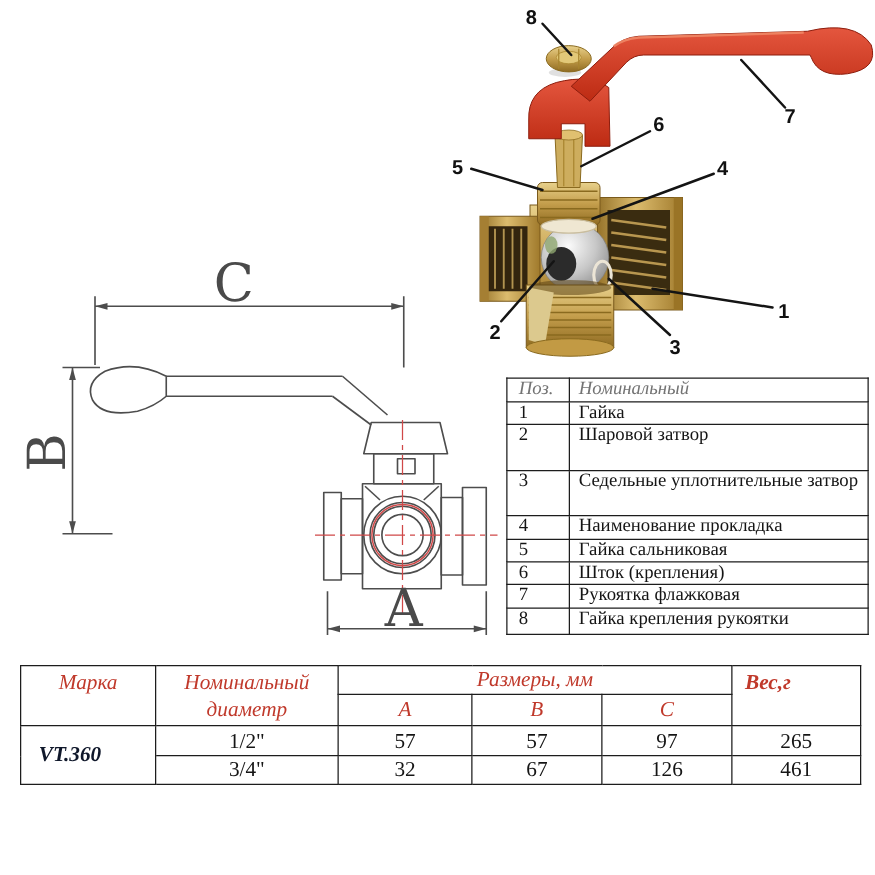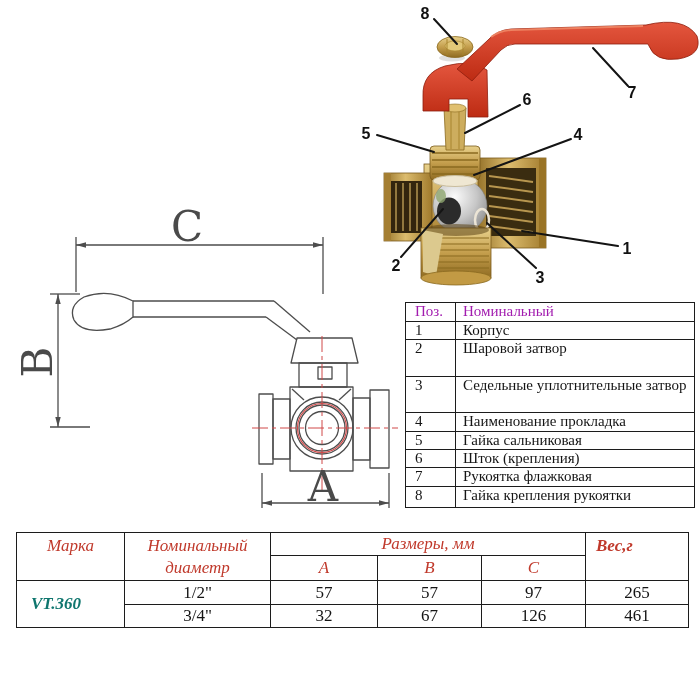--- a/index.html
+++ b/index.html
@@ -5,30 +5,30 @@
   html,body{margin:0;padding:0;background:#fff;}
   .canvas{position:relative;width:700px;height:700px;background:#ffffff;overflow:hidden;
           font-family:"Liberation Serif", serif;}
   svg.art{position:absolute;left:0;top:0;width:700px;height:700px;}
 
   
   table.parts{position:absolute;left:405px;top:302px;width:289px;border-collapse:collapse;
               table-layout:fixed;font-family:"Liberation Serif",serif;font-size:15px;color:#151515;}
   table.parts td{border:1.6px solid #1c1c1c;padding:0 7px;vertical-align:top;line-height:17px;overflow:hidden;}
   table.parts td.num{padding-left:9px;}
-  table.parts .hdr td{color:#a21caf;font-size:15px;}
+  table.parts .hdr td{font-style:italic;color:#737373;font-size:15px;}
   
   table.sizes{position:absolute;left:16px;top:532px;width:672px;border-collapse:collapse;
               table-layout:fixed;font-family:"Liberation Serif",serif;font-size:17px;color:#151515;
               text-align:center;}
   table.sizes td{border:1.7px solid #1c1c1c;padding:0 4px;line-height:22px;overflow:hidden;}
   table.sizes td.redhdr{font-style:italic;color:#c0392b;}
   table.sizes td.topalign{vertical-align:top;padding-top:2px;}
   table.sizes td.weight{font-weight:bold;text-align:left;padding-left:10px;font-family:Liberation Serif, serif;}
-  table.sizes td.brand{font-weight:bold;font-style:italic;color:#0f766e;text-align:left;padding-left:14px;}
+  table.sizes td.brand{font-weight:bold;font-style:italic;color:#0f172a;text-align:left;padding-left:14px;}
 </style>
 </head>
 <body>
 
 <div class="canvas">
 
   <svg class="art" viewBox="0 0 700 700" xmlns="http://www.w3.org/2000/svg">
     <defs>
       <linearGradient id="brassV" x1="0" y1="0" x2="0" y2="1">
         <stop offset="0" stop-color="#e8d18c"></stop>
@@ -226,21 +226,21 @@
         <col style="width:50px">
         <col style="width:239px">
       </colgroup>
     <tbody>
         <tr class="hdr" style="height:19px">
       <td class="num">Поз.</td>
       <td>Номинальный</td>
     </tr>
     <tr style="height:18px">
       <td class="num">1</td>
-      <td>Корпус</td>
+      <td>Гайка</td>
     </tr>
     <tr style="height:37px">
       <td class="num">2</td>
       <td>Шаровой затвор</td>
     </tr>
     <tr style="height:36px">
       <td class="num">3</td>
       <td>Седельные уплотнительные затвор</td>
     </tr>
     <tr style="height:19px">

